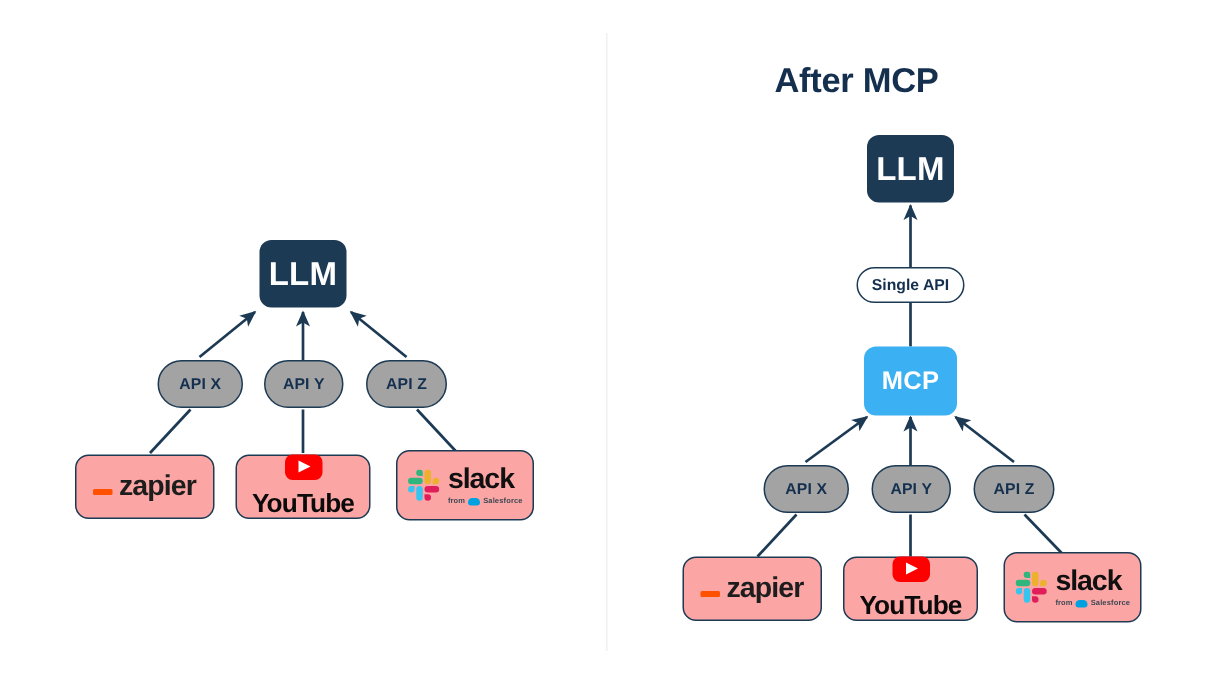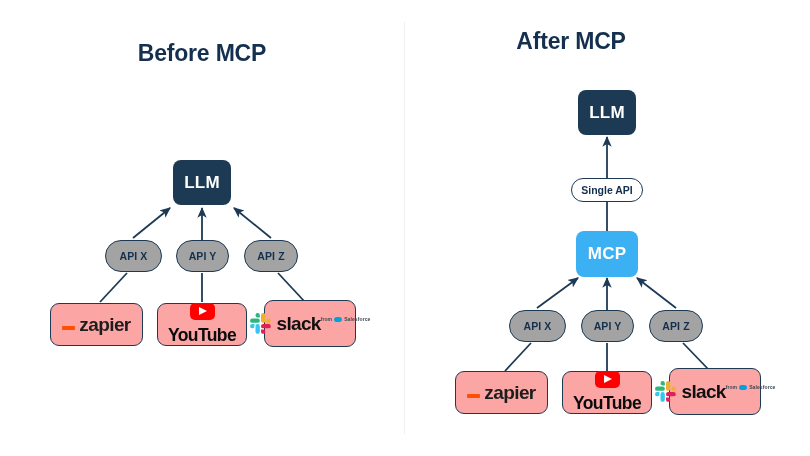--- a/index.html
+++ b/index.html
@@ -29,21 +29,21 @@
   .panel-title {
     position: absolute;
     text-align: center;
     font-size: 23px;
     font-weight: bold;
     color: #14304e;
     letter-spacing: -0.2px;
     white-space: nowrap;
   }
   #title-before { left: 0; width: 404px; top: 40px; }
-  #title-after  { left: 404px; width: 334px; top: 28px; }
+  #title-after  { left: 404px; width: 334px; top: 40px; }
 
   svg.edges {
     position: absolute;
     left: 0; top: 0;
     width: 810px; height: 456px;
     pointer-events: none;
   }
 
   .node {
     position: absolute;
@@ -51,21 +51,21 @@
     display: flex;
     align-items: center;
     justify-content: center;
   }
 
   
   .llm-box {
     background: #1d3a54;
     border-radius: 8px;
     color: #ffffff;
-    font-size: 17px;
+    font-size: 22px;
     font-weight: bold;
     letter-spacing: 0.2px;
   }
   
   .mcp-box {
     background: #3bb0f2;
     border-radius: 8px;
     color: #ffffff;
     font-size: 17px;
     font-weight: bold;
@@ -148,21 +148,21 @@
 
   
   .slack-logo {
     display: flex;
     align-items: center;
     gap: 6px;
   }
   .slack-mark { display: block; }
   .slack-text-wrap {
     display: flex;
-    flex-direction: row;
+    flex-direction: column;
     align-items: flex-start;
     line-height: 1;
   }
   .slack-word {
     font-size: 19px;
     font-weight: bold;
     color: #101010;
     letter-spacing: -0.7px;
   }
   .slack-sub {
@@ -183,21 +183,20 @@
     border-radius: 4px 4px 3px 3px;
   }
 </style>
 </head>
 <body>
 
 <div id="canvas">
 
   <div class="divider"></div>
 
-  <div class="panel-title" id="title-before">Before MCP</div>
   <div class="panel-title" id="title-after">After MCP</div>
 
   <svg class="edges" viewBox="0 0 810 456">
     <defs>
       <marker id="arrow" markerWidth="7" markerHeight="7" refX="5.4" refY="3" orient="auto" markerUnits="strokeWidth">
         <path d="M0,0.4 L6,3 L0,5.6 L1.5,3 Z" fill="#1d3a54"></path>
       </marker>
     </defs>
 
     <path d="M133,238 L170,208" stroke="#1d3a54" stroke-width="1.8" fill="none" marker-end="url(#arrow)"></path>

